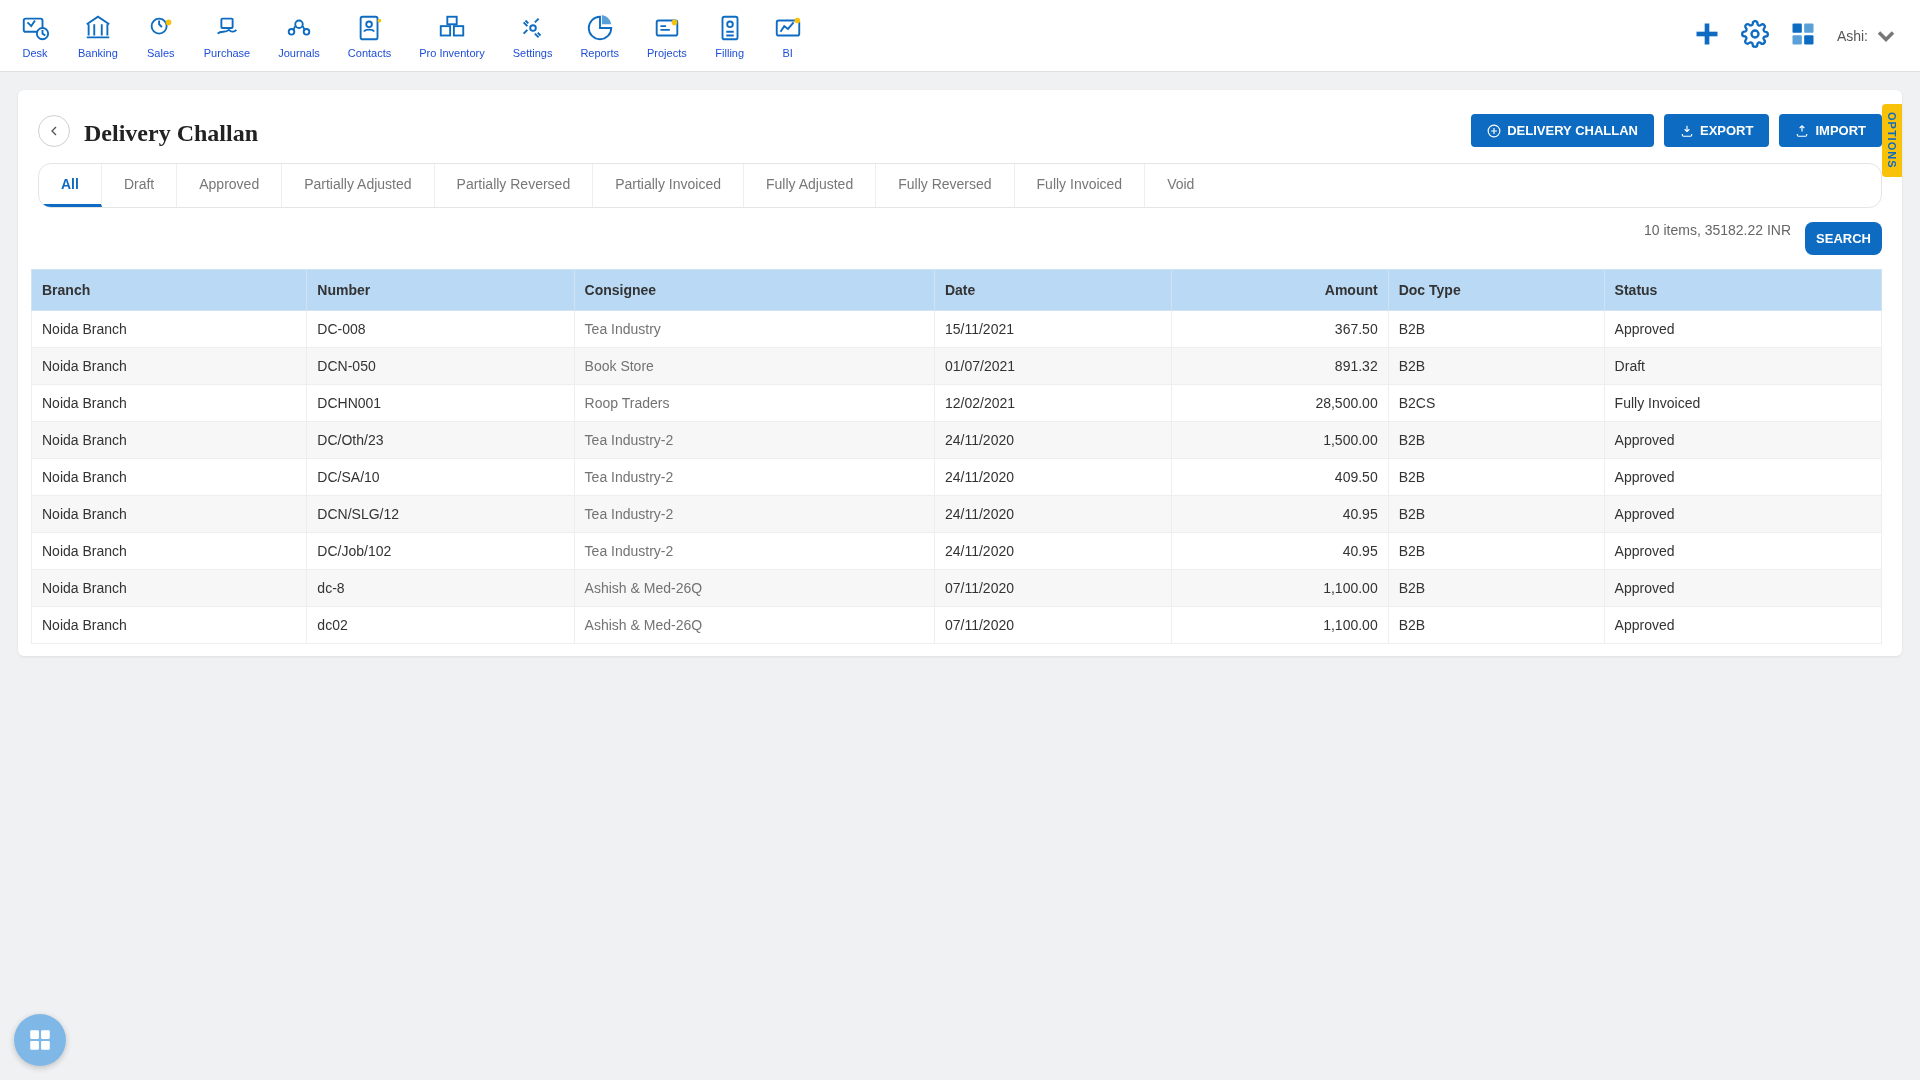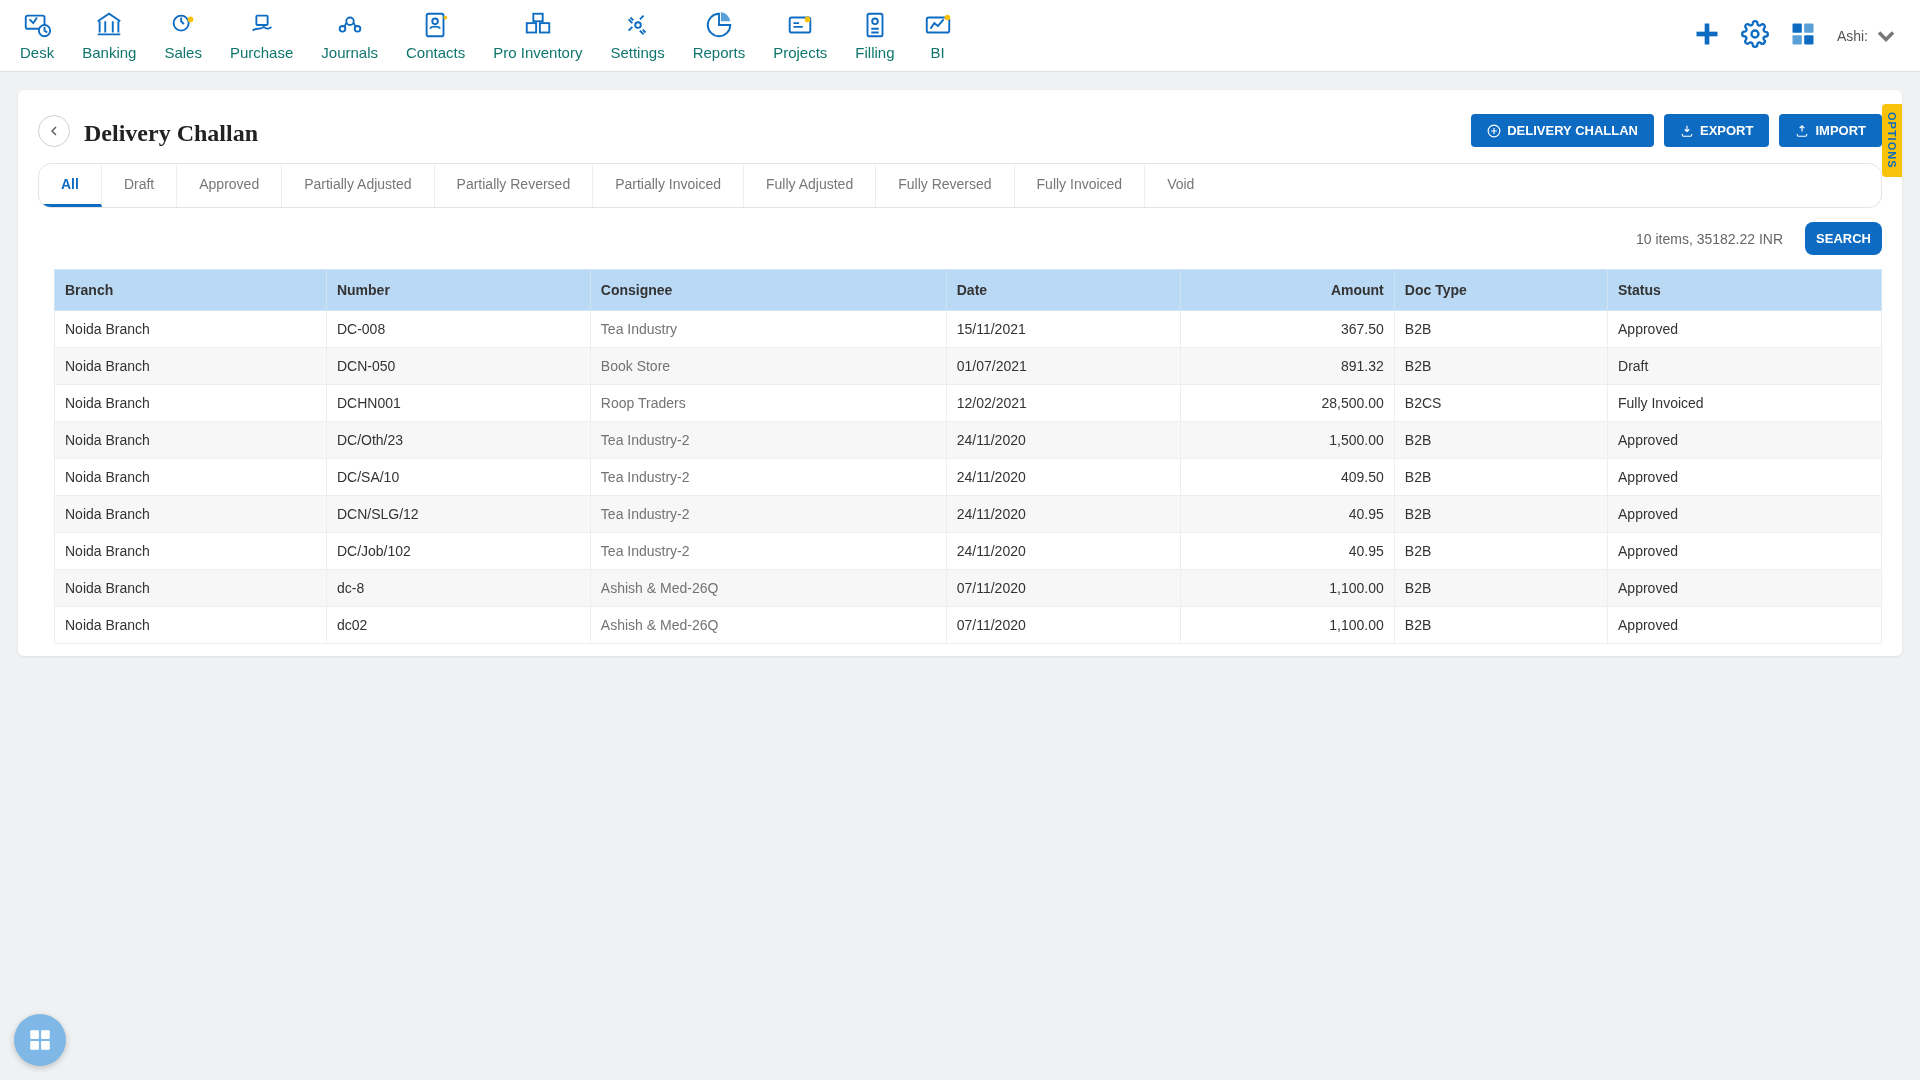--- a/index.html
+++ b/index.html
@@ -1,21 +1,21 @@
 <!DOCTYPE html>
 <html><head>
 <meta charset="utf-8">
 <style>
   * { box-sizing: border-box; margin: 0; padding: 0; }
   body { font-family: 'Segoe UI', Arial, sans-serif; background: #f0f1f3; color: #333; font-size: 14px; }
   
   
   .topnav { background: #fff; display: flex; align-items: center; padding: 8px 20px; border-bottom: 1px solid #e0e0e0; height: 72px; }
   .nav-items { display: flex; gap: 28px; flex: 1; }
-  .nav-item { display: flex; flex-direction: column; align-items: center; cursor: pointer; color: #0f766e; font-size: 15px; gap: 4px; }
+  .nav-item { display: flex; flex-direction: column; align-items: center; cursor: pointer; color: #1d4ed8; font-size: 11px; gap: 4px; }
   .nav-item svg { width: 30px; height: 30px; }
   .nav-right { display: flex; align-items: center; gap: 20px; }
   .nav-right svg { width: 28px; height: 28px; cursor: pointer; }
   .user-label { font-size: 14px; color: #555; cursor: pointer; display: flex; align-items: center; gap: 4px; }
   
   
   .main { margin: 18px; background: #fff; border-radius: 6px; padding: 0; position: relative; box-shadow: 0 1px 3px rgba(0,0,0,.08); }
   .header { display: flex; align-items: flex-end; padding: 24px 20px 10px 20px; }
   .back-btn { width: 32px; height: 32px; border: 1px solid #d0d0d0; border-radius: 50%; background: #fff; display: flex; align-items: center; justify-content: center; cursor: pointer; margin-right: 14px; }
   .back-btn svg { width: 16px; height: 16px; }
@@ -27,25 +27,25 @@
   
   .options-tab { position: absolute; right: 0; top: 14px; background: #f9c20a; color: #0d6cc1; writing-mode: vertical-rl; padding: 8px 4px; font-size: 11px; font-weight: 600; border-radius: 4px 0 0 4px; cursor: pointer; letter-spacing: 1px; }
   
   
   .tabs { display: flex; border: 1px solid #e5e5e5; border-radius: 13px; margin: 6px 20px 0 20px; overflow: hidden; }
   .tab { padding: 12px 22px; font-size: 14px; color: #777; cursor: pointer; border-right: 1px solid #eee; }
   .tab:last-child { border-right: none; }
   .tab.active { color: #0d6cc1; font-weight: 600; border-bottom: 3px solid #0d6cc1; }
   
   
-  .summary { display: flex; justify-content: flex-end; align-items: center; padding: 14px 20px; gap: 22px; color: #666; font-size: 14px; margin-left: 16px; }
+  .summary { display: flex; justify-content: flex-end; align-items: flex-start; padding: 14px 20px; gap: 14px; color: #666; font-size: 14px; margin-left: 16px; }
   .search-btn { background: #0d6cc1; color: #fff; border: none; border-radius: 8px; padding: 9px 11px; font-size: 13px; font-weight: 700; cursor: pointer; }
   
   
-  .table-wrap { padding: 0 20px 12px 36px; }
+  .table-wrap { padding: 0 20px 12px 13px; }
   table { width: 100%; border-collapse: collapse; }
   thead th { background: #b9d9f5; color: #333; font-weight: 600; font-size: 14px; padding: 12px 10px; text-align: left; border: 1px solid #d0e3f3; }
   tbody td { padding: 10px 10px; font-size: 14px; border: 1px solid #eee; }
   tbody tr:nth-child(even) { background: #f7f7f7; }
   .link { color: #737373; cursor: pointer; }
   .amount { text-align: right; }
   
   
   .paginator { display: flex; justify-content: flex-end; align-items: center; gap: 16px; padding: 12px 20px 18px; color: #555; font-size: 13px; }
   .pager-select { display: flex; align-items: center; gap: 6px; cursor: pointer; }

